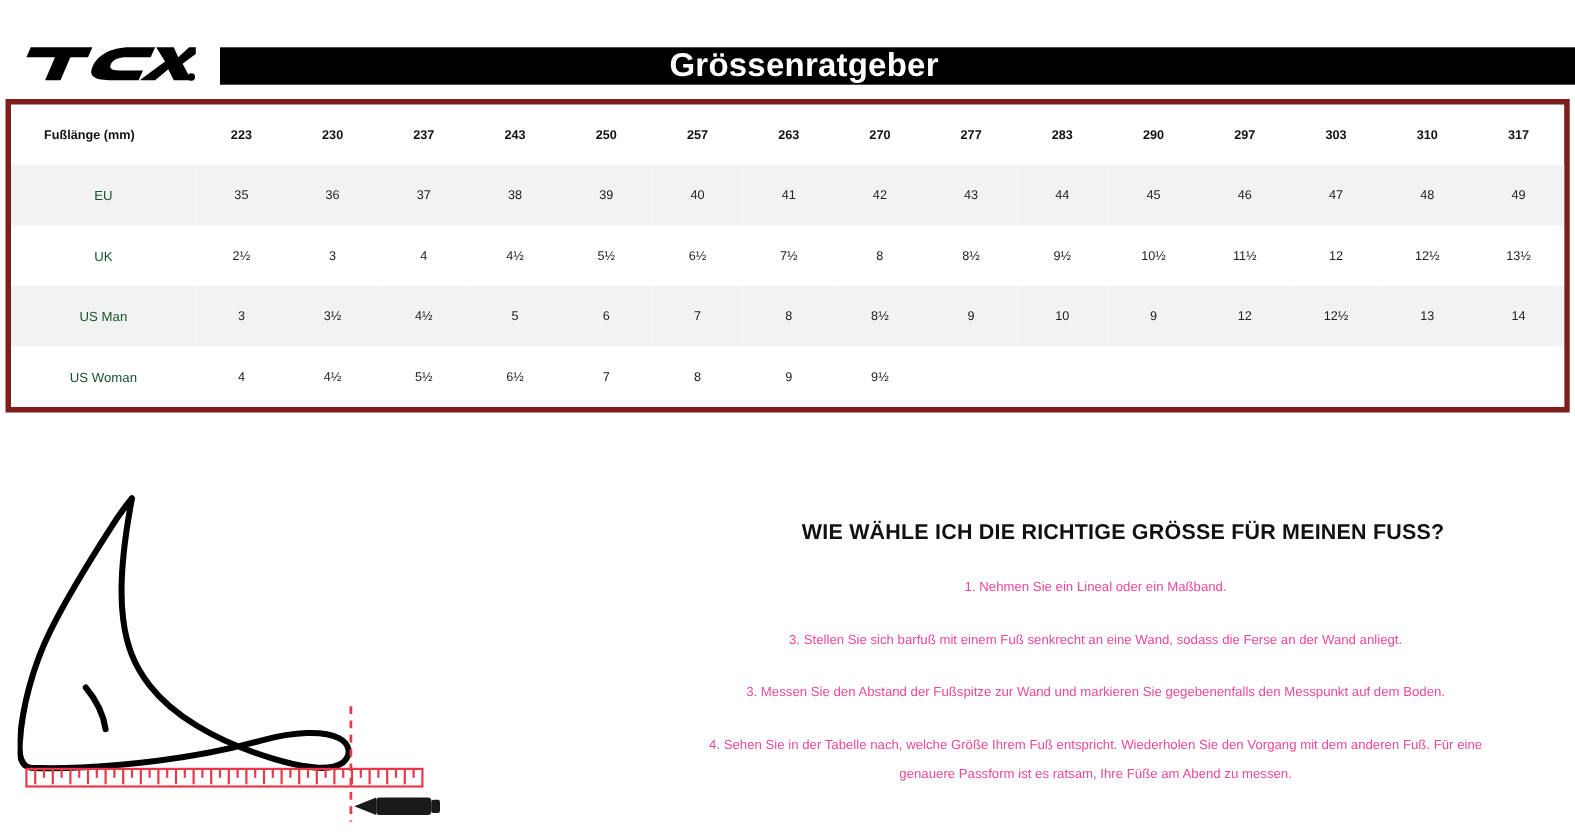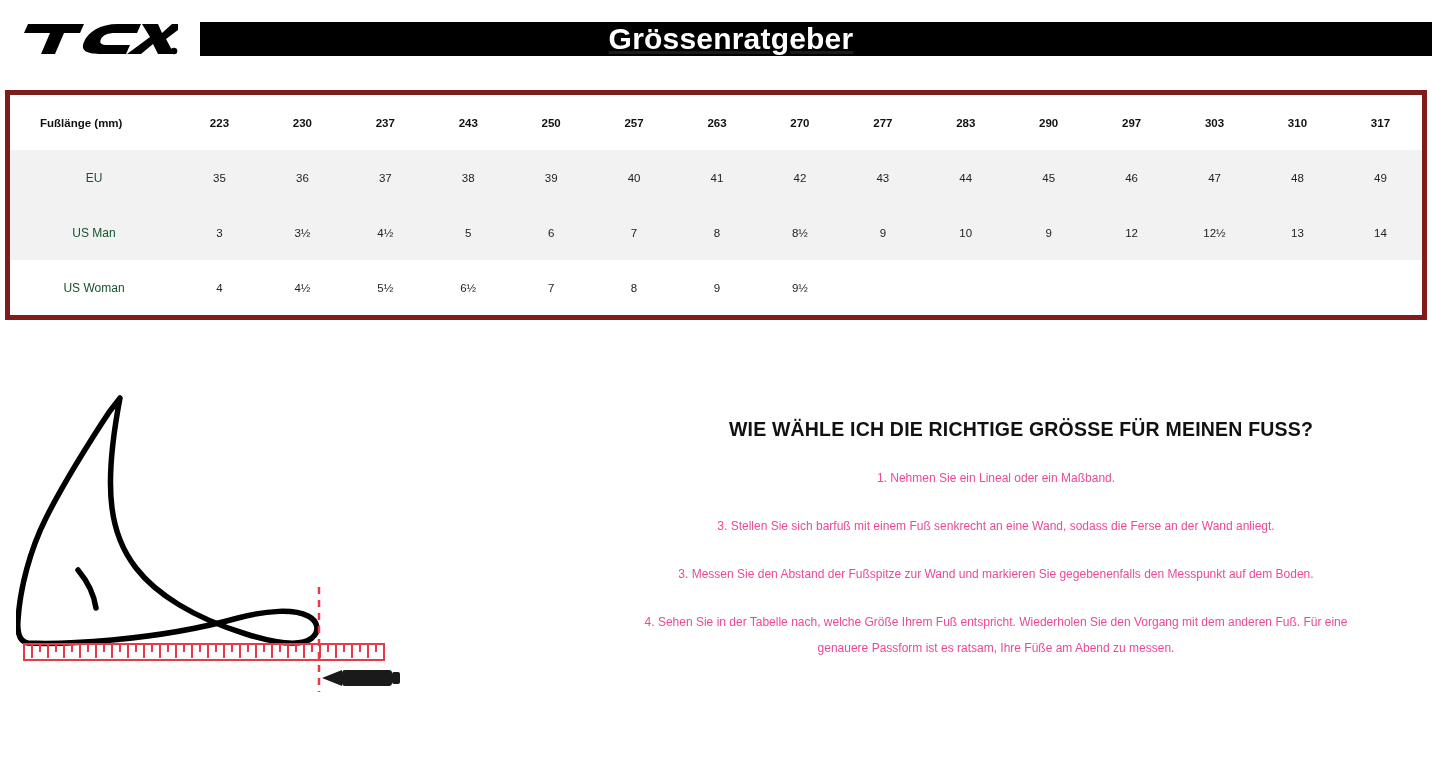--- a/index.html
+++ b/index.html
@@ -14,23 +14,22 @@
     font-family: "Liberation Sans", sans-serif;
     color: #1a1a1a;
     overflow: hidden;
     position: relative;
   }
 
   
   .header {
     height: 77px;
     display: flex;
-    align-items: center;
+    align-items: flex-end;
     background: #ffffff;
-    text-decoration: underline;
   }
   .logo-zone {
     width: 200px;
     background: #ffffff;
     display: flex;
     align-items: center;
     justify-content: center;
   }
   .logo-zone svg { display: block; }
   .title-zone {
@@ -196,20 +195,38 @@
         <td>40</td>
         <td>41</td>
         <td>42</td>
         <td>43</td>
         <td>44</td>
         <td>45</td>
         <td>46</td>
         <td>47</td>
         <td>48</td>
         <td>49</td>
+      </tr>
+      <tr class="plain">
+        <td class="rowhead">UK</td>
+        <td>2½</td>
+        <td>3</td>
+        <td>4</td>
+        <td>4½</td>
+        <td>5½</td>
+        <td>6½</td>
+        <td>7½</td>
+        <td>8</td>
+        <td>8½</td>
+        <td>9½</td>
+        <td>10½</td>
+        <td>11½</td>
+        <td>12</td>
+        <td>12½</td>
+        <td>13½</td>
       </tr>
       <tr class="shaded">
         <td class="rowhead">US Man</td>
         <td>3</td>
         <td>3½</td>
         <td>4½</td>
         <td>5</td>
         <td>6</td>
         <td>7</td>
         <td>8</td>

